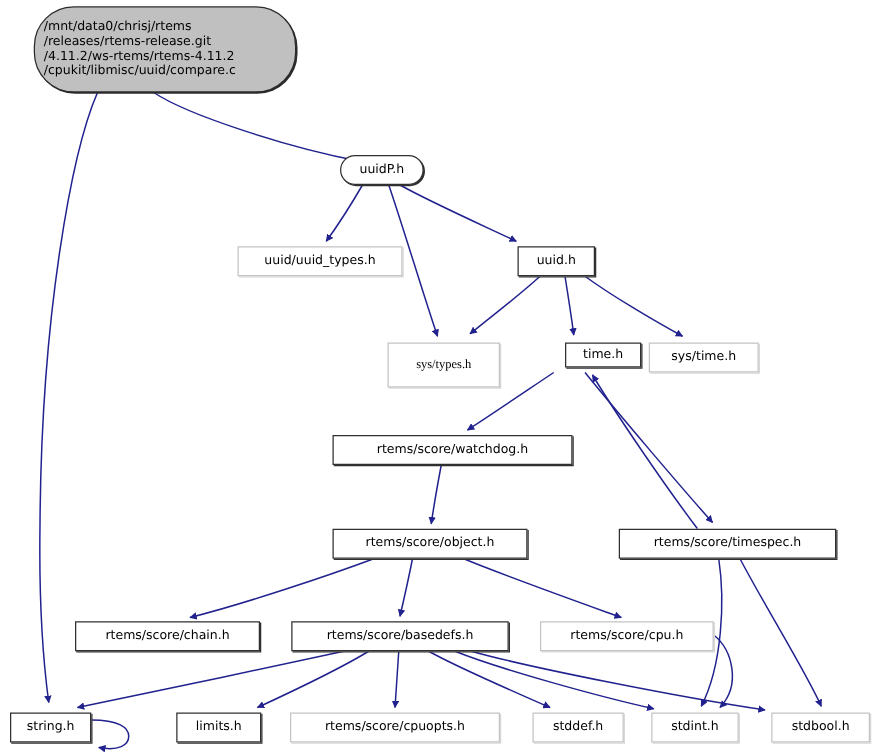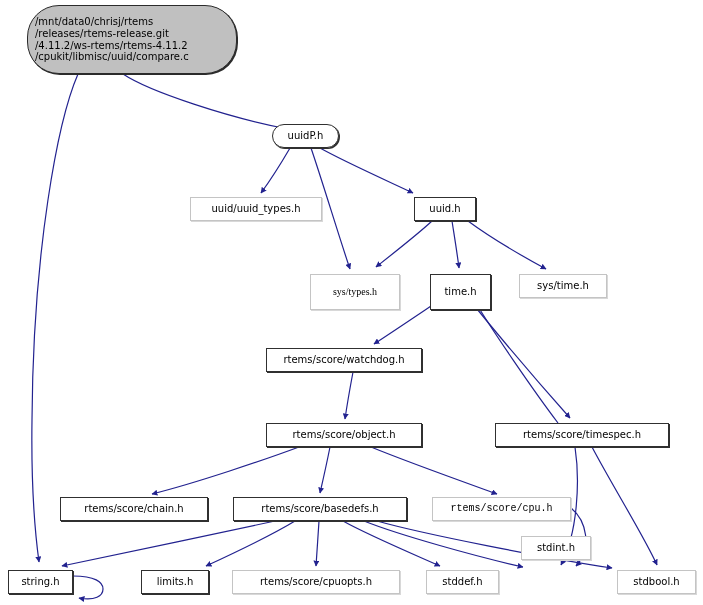--- a/index.html
+++ b/index.html
@@ -56,28 +56,28 @@
   </svg>
   <div id="node-layer">
       <div class="node b-root root" style="left: 27px; top: 5px; width: 210px; height: 69px; font-size: 10px;"><span class="node-label">/mnt/data0/chrisj/rtems
 /releases/rtems-release.git
 /4.11.2/ws-rtems/rtems-4.11.2
 /cpukit/libmisc/uuid/compare.c</span></div>
       <div class="node b-dark" style="left: 272px; top: 124px; width: 67px; height: 24px; font-size: 10px; border-radius: 12px;"><span class="node-label">uuidP.h</span></div>
       <div class="node b-light" style="left: 190px; top: 197px; width: 132px; height: 24px; font-size: 10px;"><span class="node-label">uuid/uuid_types.h</span></div>
       <div class="node b-dark" style="left: 414px; top: 197px; width: 62px; height: 24px; font-size: 10px;"><span class="node-label">uuid.h</span></div>
       <div class="node b-light" style="left: 310px; top: 274px; width: 90px; height: 36px; font-size: 10px; font-family: Liberation Serif, serif;"><span class="node-label">sys/types.h</span></div>
-      <div class="node b-dark" style="left: 430px; top: 274px; width: 61px; height: 36px; font-size: 10px;"><span class="node-label">time.h</span></div>
+      <div class="node b-dark" style="left: 452px; top: 274px; width: 61px; height: 20px; font-size: 10px;"><span class="node-label">time.h</span></div>
       <div class="node b-light" style="left: 519px; top: 274px; width: 88px; height: 24px; font-size: 10px;"><span class="node-label">sys/time.h</span></div>
-      <div class="node b-dark" style="left: 266px; top: 348px; width: 156px; height: 24px; font-size: 10px;"><span class="node-label">rtems/score/watchdog.h</span></div>
+      <div class="node b-dark" style="left: 266px; top: 348px; width: 192px; height: 24px; font-size: 10px;"><span class="node-label">rtems/score/watchdog.h</span></div>
       <div class="node b-dark" style="left: 266px; top: 423px; width: 156px; height: 24px; font-size: 10px;"><span class="node-label">rtems/score/object.h</span></div>
       <div class="node b-dark" style="left: 495px; top: 423px; width: 174px; height: 24px; font-size: 10px;"><span class="node-label">rtems/score/timespec.h</span></div>
       <div class="node b-dark" style="left: 60px; top: 497px; width: 148px; height: 24px; font-size: 10px;"><span class="node-label">rtems/score/chain.h</span></div>
       <div class="node b-dark" style="left: 233px; top: 497px; width: 174px; height: 24px; font-size: 10px;"><span class="node-label">rtems/score/basedefs.h</span></div>
-      <div class="node b-light" style="left: 432px; top: 497px; width: 139px; height: 24px; font-size: 10px; font-family: Liberation Mono, monospace;"><span class="node-label">rtems/score/cpu.h</span></div>
+      <div class="node b-light" style="left: 432px; top: 497px; width: 139px; height: 24px; font-size: 10px;"><span class="node-label">rtems/score/cpu.h</span></div>
       <div class="node b-dark" style="left: 8px; top: 570px; width: 65px; height: 24px; font-size: 10px;"><span class="node-label">string.h</span></div>
       <div class="node b-dark" style="left: 141px; top: 570px; width: 68px; height: 24px; font-size: 10px;"><span class="node-label">limits.h</span></div>
       <div class="node b-light" style="left: 232px; top: 570px; width: 168px; height: 24px; font-size: 10px;"><span class="node-label">rtems/score/cpuopts.h</span></div>
       <div class="node b-light" style="left: 426px; top: 570px; width: 73px; height: 24px; font-size: 10px;"><span class="node-label">stddef.h</span></div>
-      <div class="node b-light" style="left: 521px; top: 536px; width: 70px; height: 24px; font-size: 10px;"><span class="node-label">stdint.h</span></div>
+      <div class="node b-light" style="left: 521px; top: 570px; width: 70px; height: 24px; font-size: 10px;"><span class="node-label">stdint.h</span></div>
       <div class="node b-light" style="left: 617px; top: 570px; width: 79px; height: 24px; font-size: 10px;"><span class="node-label">stdbool.h</span></div>
     </div>
 </div>
 
 </body></html>

